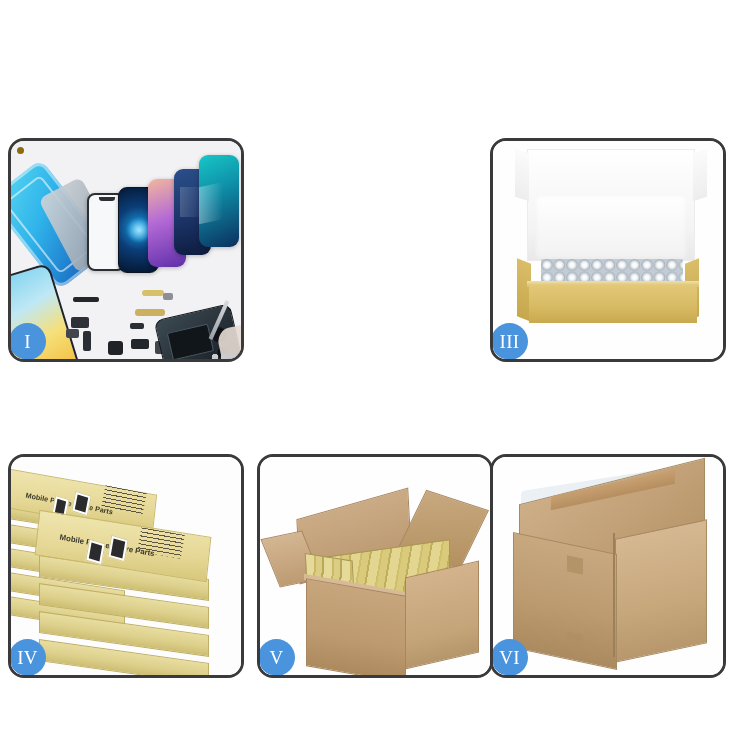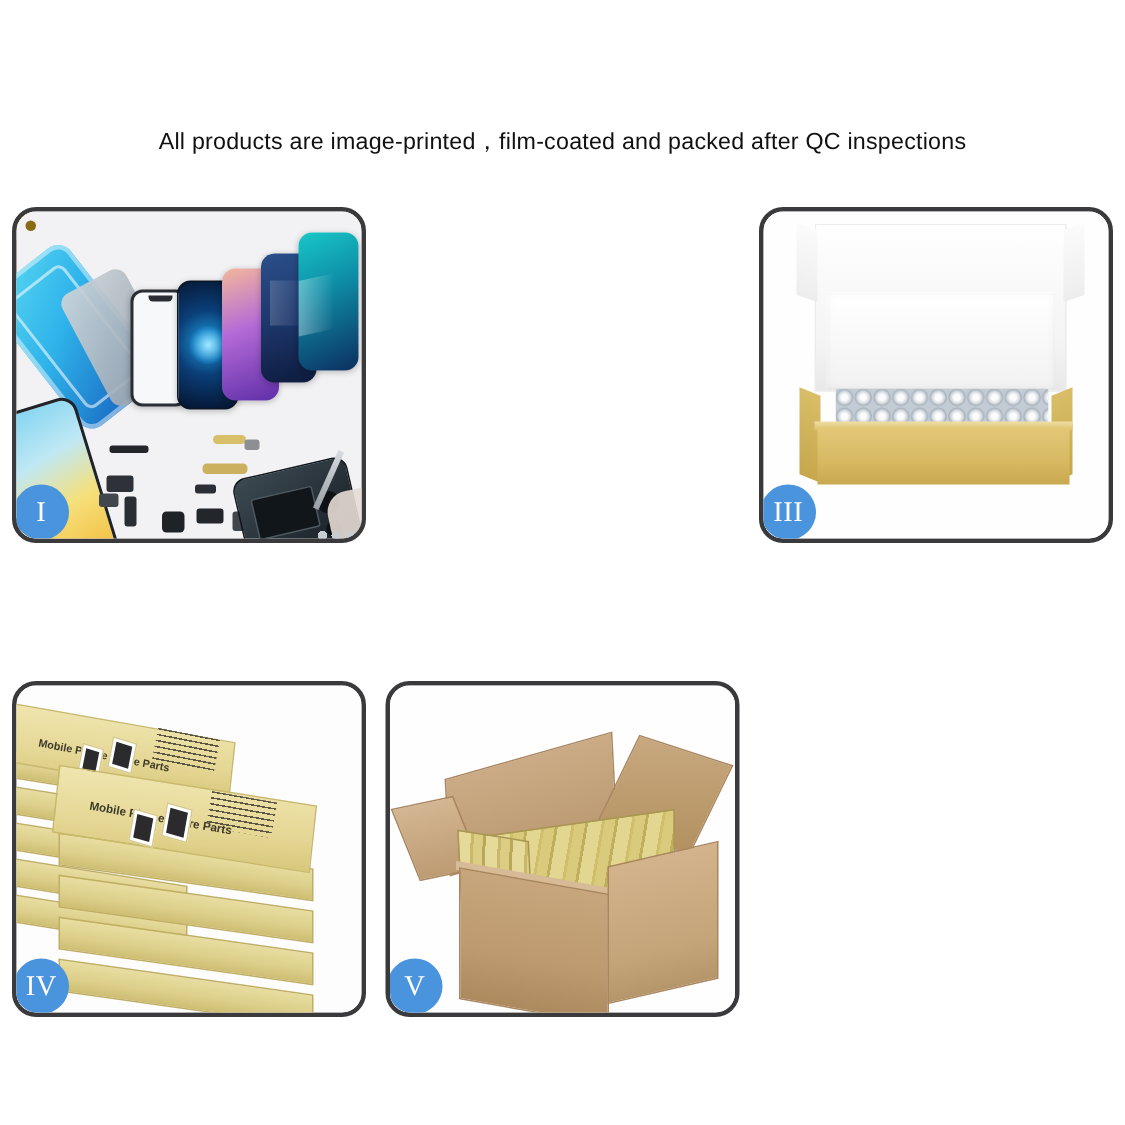--- a/index.html
+++ b/index.html
@@ -61,21 +61,21 @@
     height: 224px;
     border: 3px solid #3a3a3d;
     border-radius: 16px;
     background: #ffffff;
     overflow: hidden;
   }
   .panel.r1 { top: 0; }
   .panel.r2 { top: 316px; }
   .panel.c1 { left: 0; }
   .panel.c2 { left: 249px; }
-  .panel.c3 { left: 498px; }
+  .panel.c3 { left: 482px; }
 
   .stage {
     position: absolute;
     inset: 0;
     overflow: hidden;
   }
 
   
   .badge {
     position: absolute;
@@ -444,21 +444,20 @@
   .p6 .edge {
     position:absolute; left:120px; top:76px; width:2px; height:124px;
     background:#9d8058; transform: skewY(0deg);
   }
 </style>
 </head>
 <body>
 
 <div id="page">
 
-  <div class="subtitle">All products are image-printed，film-coated and packed after QC inspections</div>
 
   <div class="grid">
 
     <div class="panel r1 c1 p1">
       <div class="stage">
         <div class="p1-bg"></div>
         <div class="scr-blue"></div>
         <div class="glass-a"></div>
         <div class="ph white"></div>
         <div class="ph dark-jelly"></div>
@@ -552,15 +551,29 @@
         <div class="flapleft"></div>
         <div class="inner"></div>
         <div class="inner2"></div>
         <div class="crimtop"></div>
         <div class="cfront"></div>
         <div class="cside"></div>
       </div>
       <div class="badge">V</div>
     </div>
 
+    <div class="panel r2 c3 p6">
+      <div class="stage">
+        <div class="bg"></div>
+        <div class="wrap"></div>
+        <div class="top"></div>
+        <div class="toptape"></div>
+        <div class="side"></div>
+        <div class="front"></div>
+        <div class="notchA"></div>
+        <div class="notchB"></div>
+        <div class="edge"></div>
+      </div>
+      <div class="badge">VI</div>
+    </div>
 
   </div>
 </div>
 
 </body></html>

